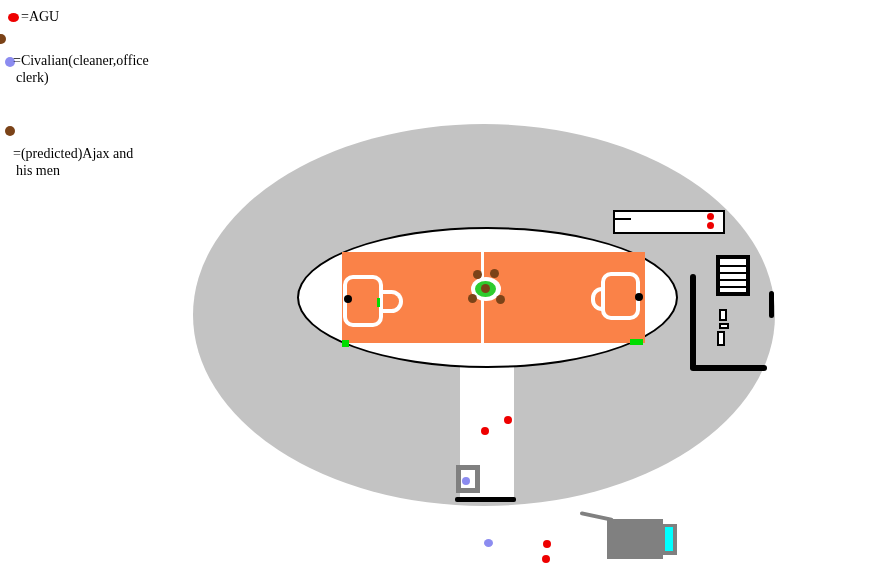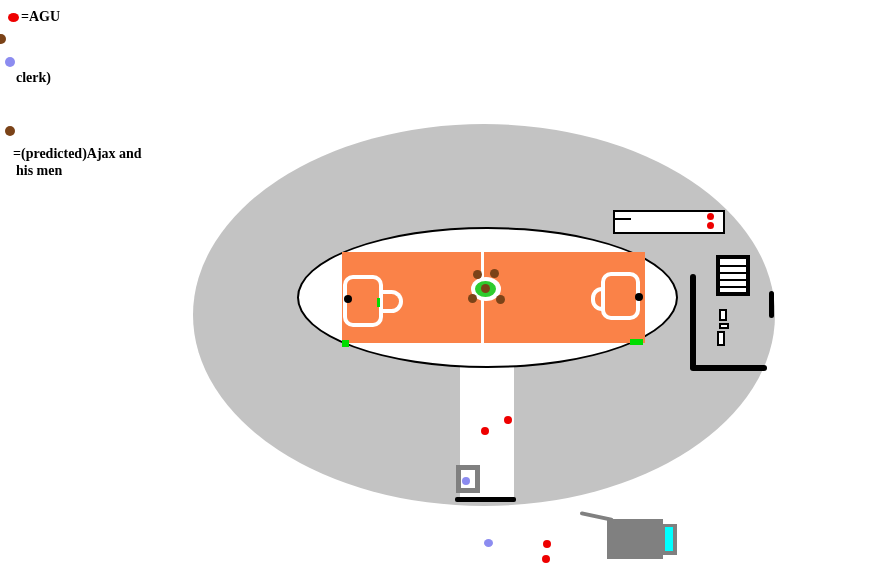--- a/index.html
+++ b/index.html
@@ -7,21 +7,21 @@
     position:relative;width:893px;height:569px;background:#ffffff;
     overflow:hidden;font-family:"Liberation Serif","DejaVu Serif",serif;
   }
   .abs{position:absolute;box-sizing:border-box;}
   .dot{position:absolute;border-radius:50%;box-sizing:border-box;}
   .red{background:#ee0000;}
   .purple{background:#8c8cf0;}
   .brown{background:#7b4318;}
   .blackdot{background:#000000;}
   .legend-text{
-    position:absolute;color:#000;font-weight:bold;font-size:14px;line-height:17px;
+    position:absolute;color:#000;font-weight:normal;font-size:14px;line-height:17px;
     white-space:nowrap;
   }
   .stand{background:#c3c3c3;border-radius:50%;}
   .apron{background:#ffffff;border:2px solid #000;border-radius:50%;}
   .corridor{background:#ffffff;}
   .field{background:#fa8248;}
   .white-mark{border:4px solid #ffffff;background:transparent;}
   .green{background:#00dd00;}
   .grayline{background:#808080;}
   .blackline{background:#000000;}
@@ -34,21 +34,21 @@
 
   <span class="dot red" style="left:8px;top:13px;width:11px;height:9px;"></span>
   <div class="legend-text" style="left:21px;top:8px;">
     <span>=AGU</span>
   </div>
 
   <span class="dot brown" style="left:-4px;top:34px;width:10px;height:10px;"></span>
 
   <span class="dot purple" style="left:5px;top:57px;width:10px;height:10px;"></span>
   <div class="legend-text" style="left:13px;top:52px;">
-    <br>
+    <span>=Civalian(cleaner,office</span><br>
     <span style="padding-left:3px;">clerk)</span>
   </div>
 
   <span class="dot brown" style="left:5px;top:126px;width:10px;height:10px;"></span>
   <div class="legend-text" style="left:13px;top:121px;margin-top:24px;">
     <span>=(predicted)Ajax and</span><br>
     <span style="padding-left:3px;">his men</span>
   </div>
 
   <div class="abs stand" style="left:193px;top:124px;width:582px;height:382px;"></div>

